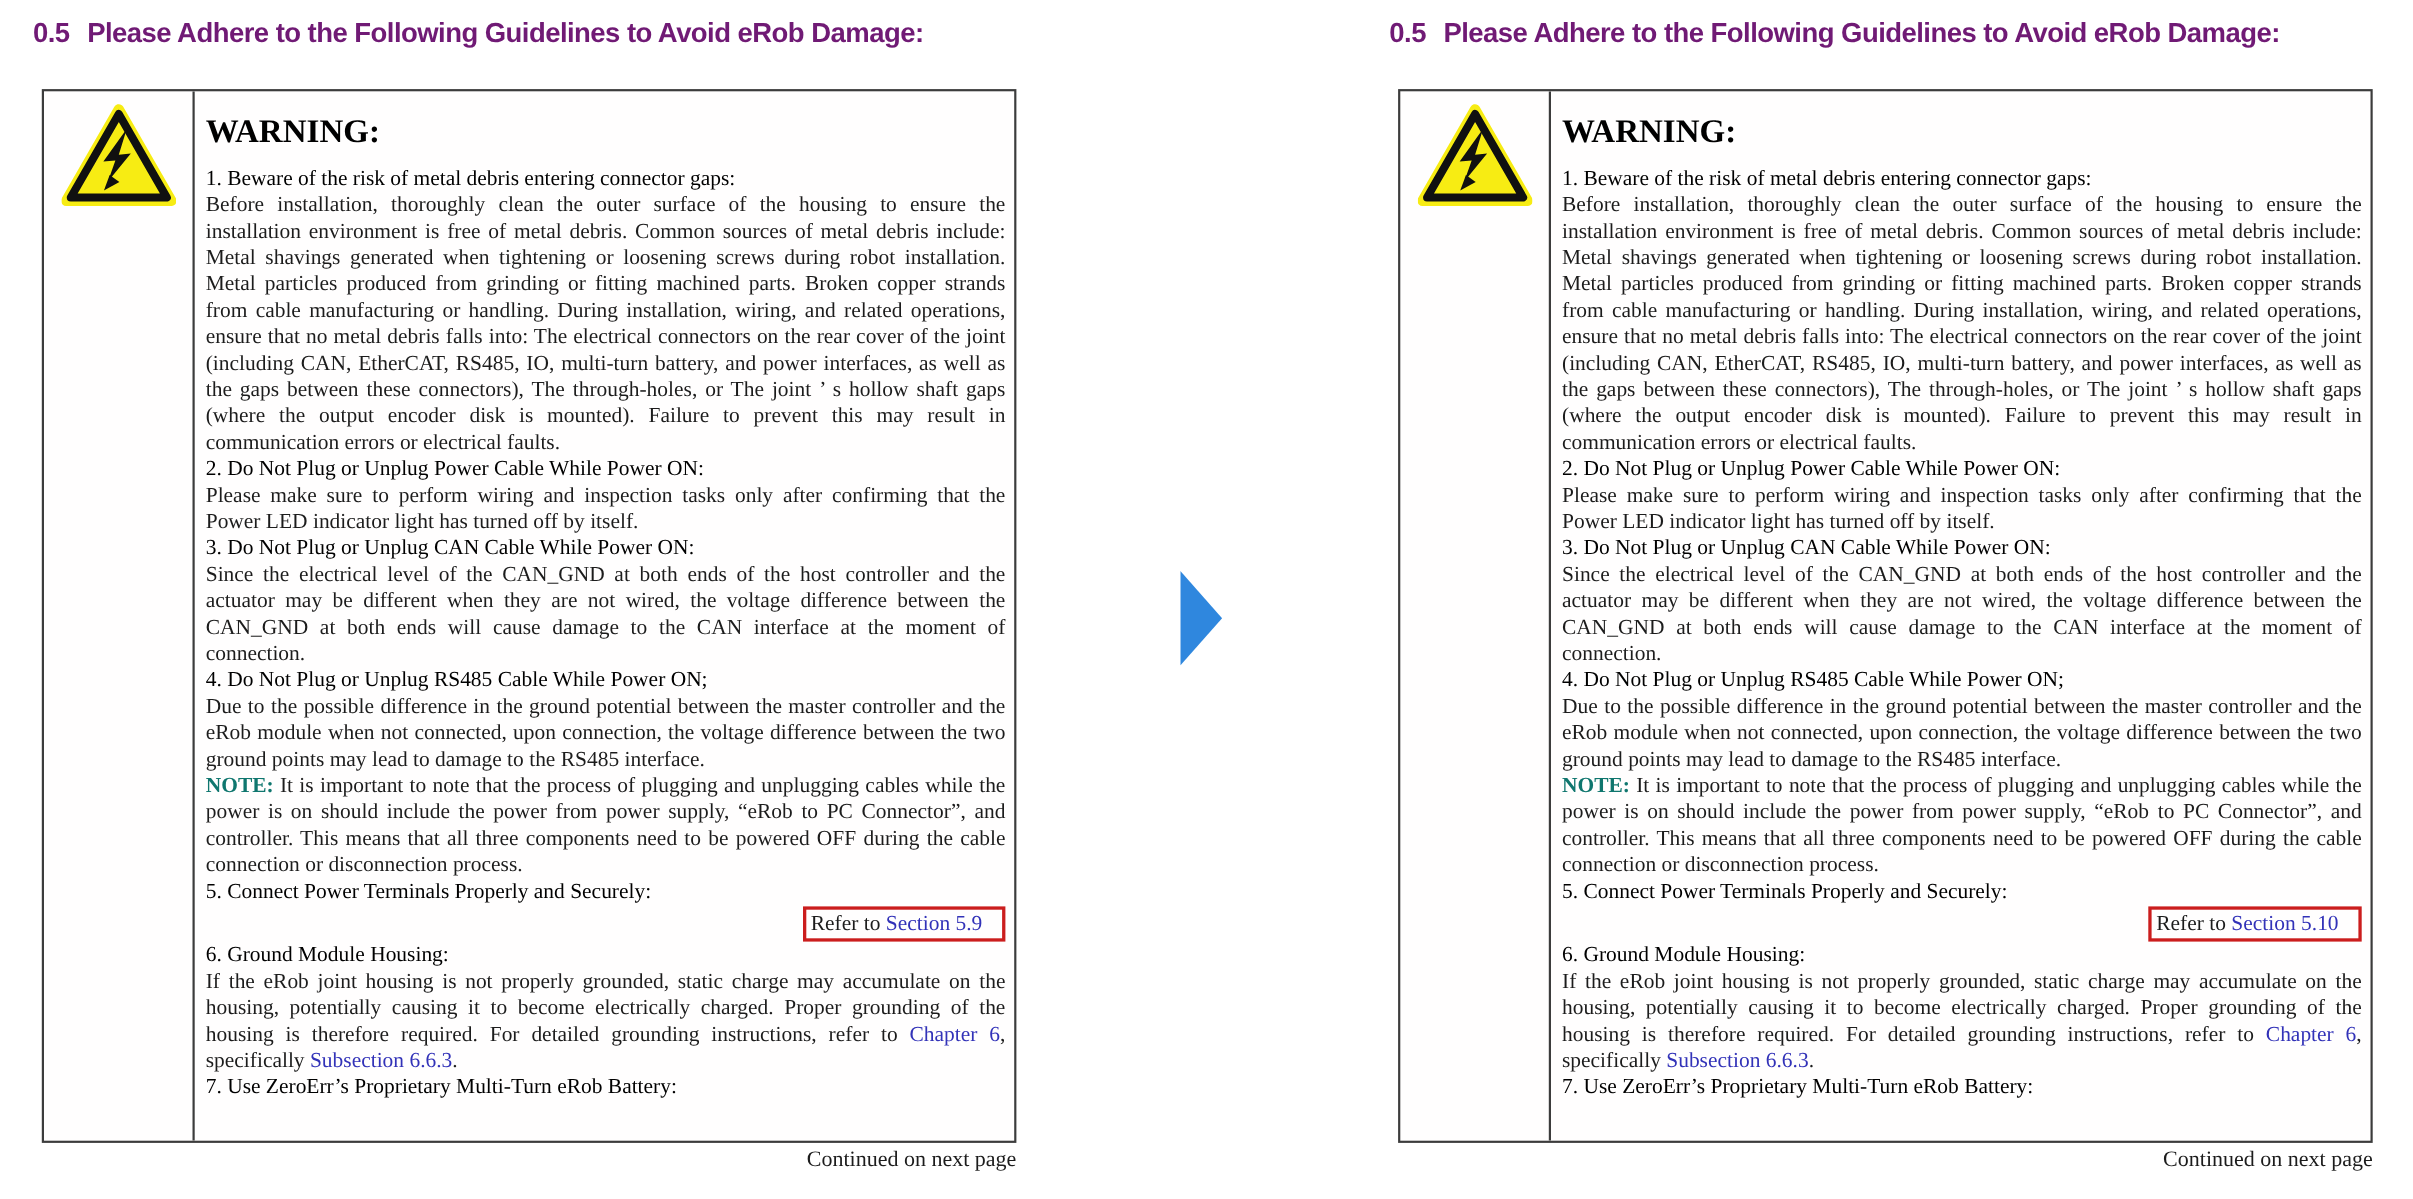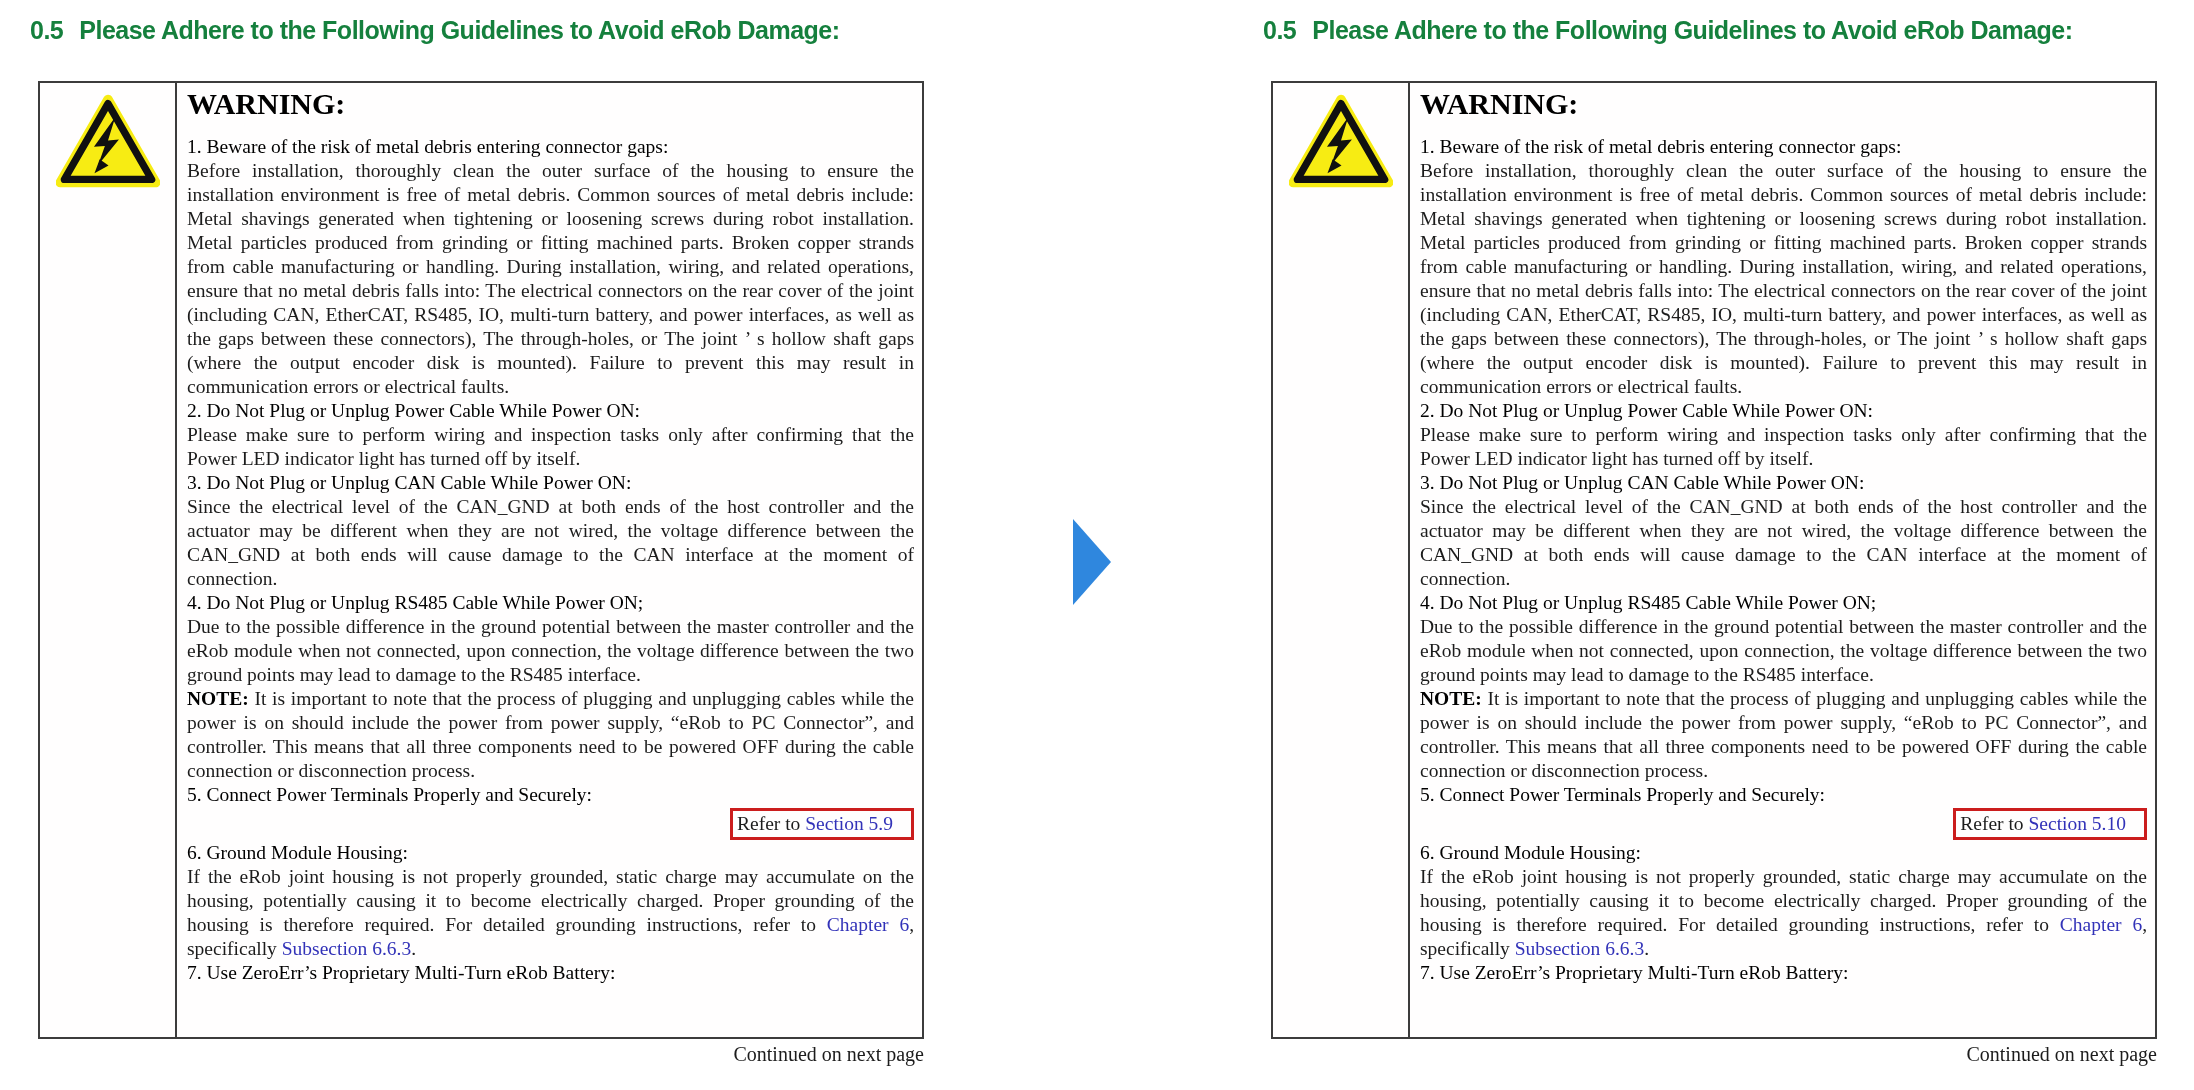--- a/index.html
+++ b/index.html
@@ -8,44 +8,44 @@
     position:relative; width:2194px; height:1090px; background:#ffffff;
     font-family:"Liberation Serif", serif; color:#1c1c1c; overflow:hidden;
   }
   .page { position:absolute; top:16px; width:895px; }
   #page-left  { left:30px;  }
   #page-right { left:1263px; }
 
   .page-title {
     display:flex; gap:16px; align-items:baseline;
     font-family:"Liberation Sans", sans-serif; font-weight:bold;
-    font-size:25px; letter-spacing:-0.5px; color:#15803d; white-space:nowrap;
+    font-size:25px; letter-spacing:-0.5px; color:#701a75; white-space:nowrap;
   }
 
   .warning-box {
     margin-top:36px; margin-left:8px; width:886px; height:958px;
     border:2px solid #3c3c3c; background:#fffefe; display:flex; overflow:hidden;
   }
   .icon-cell {
     width:137px; flex:none; border-right:2px solid #3c3c3c;
     display:flex; justify-content:center; align-items:flex-start; padding-top:10px;
   }
   .warning-svg { width:104px; height:96px; display:block; }
 
   .text-cell {
-    flex:1; padding:4px 8px 0 10px;
+    flex:1; padding:20px 8px 0 10px;
     font-size:19.5px; line-height:24px; text-align:justify;
     hyphens:auto; -webkit-hyphens:auto; color:#1c1c1c;
   }
   .warning-label {
     font-size:30px; line-height:34px; font-weight:bold; color:#000;
     margin:0 0 14px 0; text-align:left;
   }
   .item-heading { font-weight:normal; color:#000; }
-  .item-body b  { color:#000000; }
+  .item-body b  { color:#0f766e; }
 
   .doc-link { color:#3232b8; text-decoration:none; cursor:pointer; }
 
   .refer-line { text-align:right; }
   .diff-highlight-box {
     display:inline-block; border:3px solid #cb1d1d;
     padding:0 18px 1px 4px; margin:1px 0 1px -4px; line-height:25px;
   }
 
   .continued {

